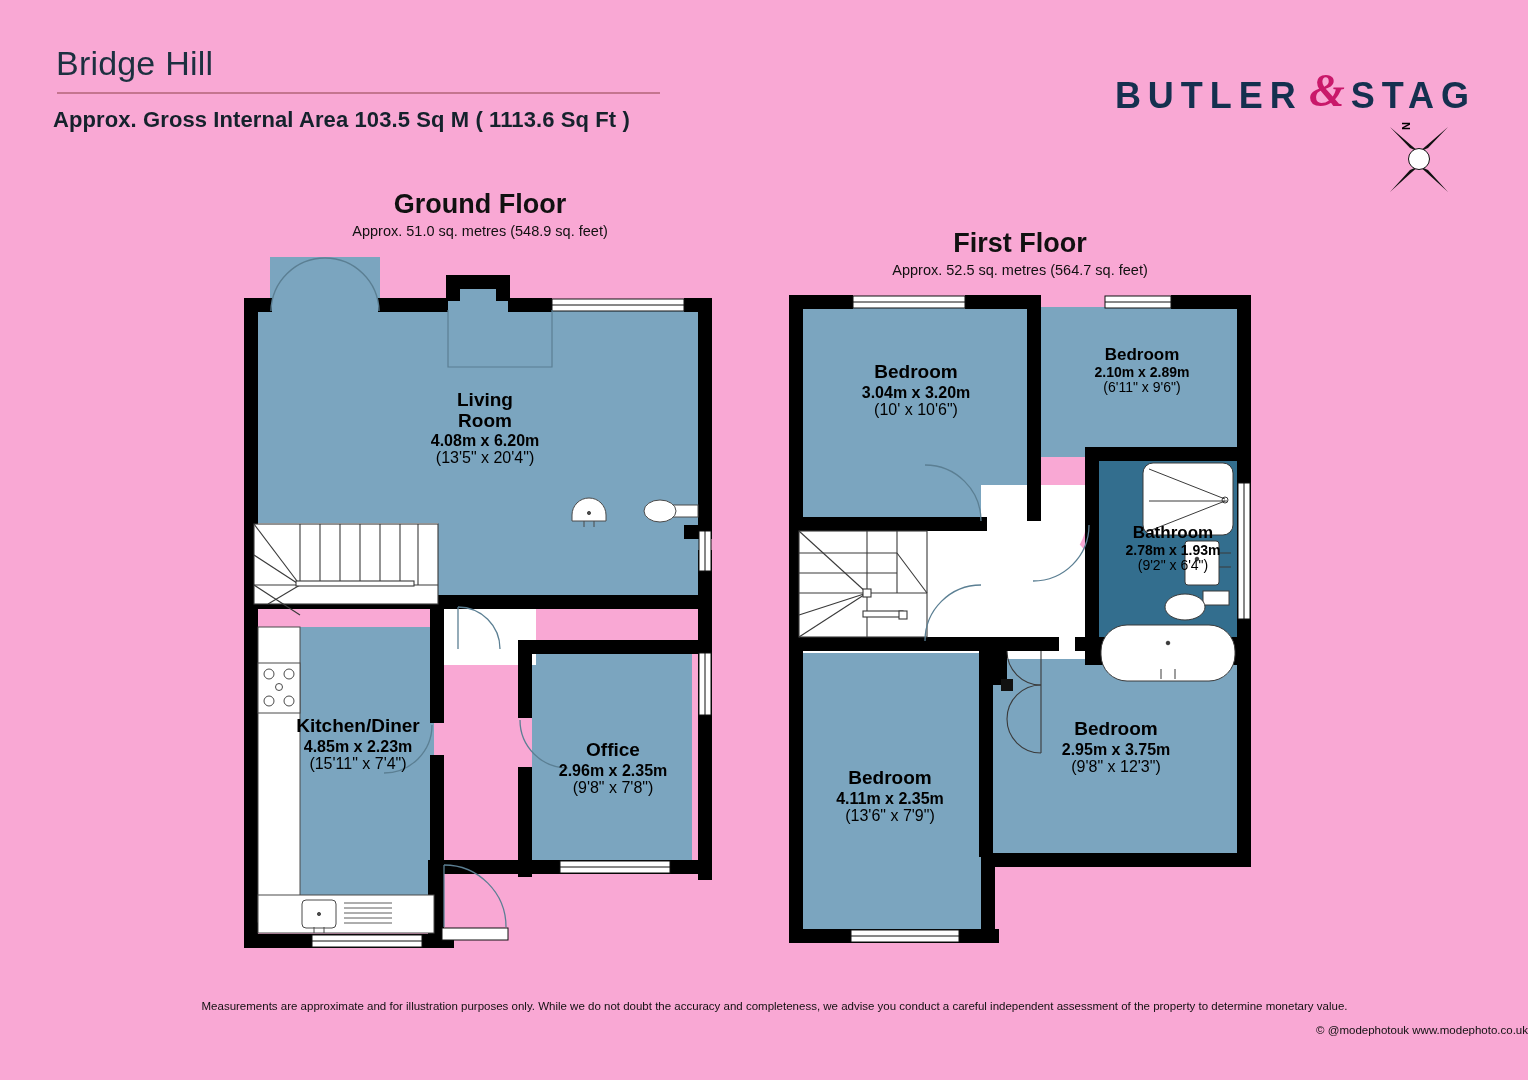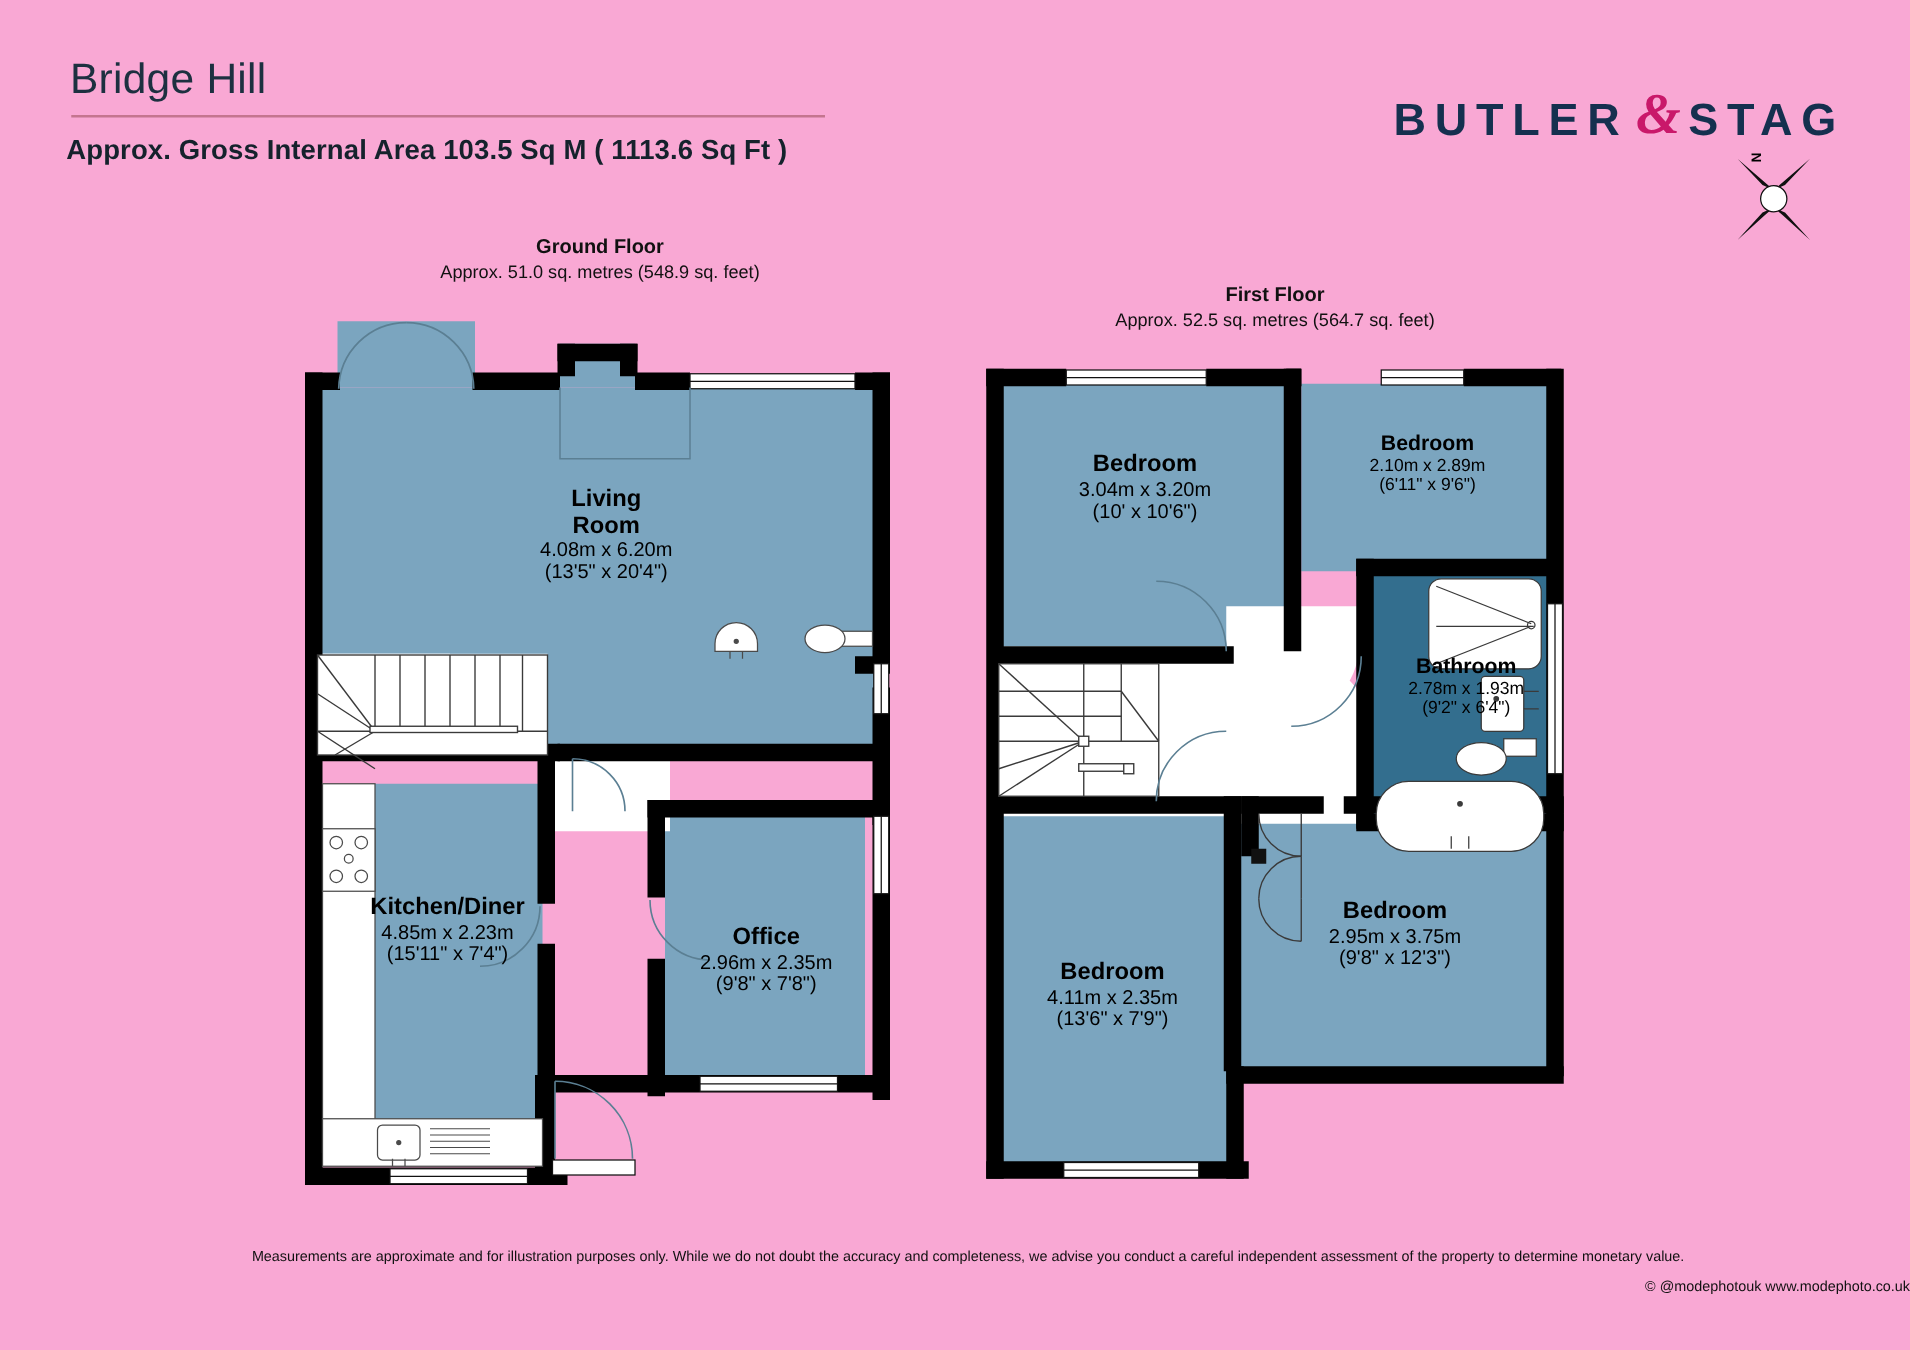--- a/index.html
+++ b/index.html
@@ -48,34 +48,34 @@
   
   .compass { position: absolute; left: 1386px; top: 122px; width: 66px; height: 72px; }
   .compass .n-label {
     position: absolute; left: 16px; top: -2px;
     font-size: 11px; font-weight: 700; color: #000;
     transform: rotate(-90deg);
   }
 
   
   .floor-head { position: absolute; text-align: center; }
-  .floor-head .fh-title { font-size: 16px; font-weight: 700; color: #111; }
+  .floor-head .fh-title { font-size: 27px; font-weight: 700; color: #111; }
   .floor-head .fh-sub { font-size: 14.5px; font-weight: 400; color: #111; margin-top: 3px; }
 
   
   .plan { position: absolute; }
   .plan svg { display: block; }
 
   
   .room-label {
     position: absolute; text-align: center; color: #000;
     line-height: 1.08; pointer-events: none;
   }
   .room-label .rl-name { font-size: 19px; font-weight: 700; white-space: pre-line; }
-  .room-label .rl-dim  { font-size: 16px; font-weight: 400; margin-top: 1px; }
+  .room-label .rl-dim  { font-size: 16px; font-weight: 700; margin-top: 1px; }
   .room-label .rl-dim2 { font-size: 16px; font-weight: 400; }
   .room-label.small .rl-name { font-size: 17px; }
   .room-label.small .rl-dim, .room-label.small .rl-dim2 { font-size: 14px; }
 
   
   .footer-note {
     position: absolute; left: 0; right: 0; top: 1000px;
     text-align: center; font-size: 11.5px; color: #111; padding-left: 21px;
   }
   .footer-copy {

